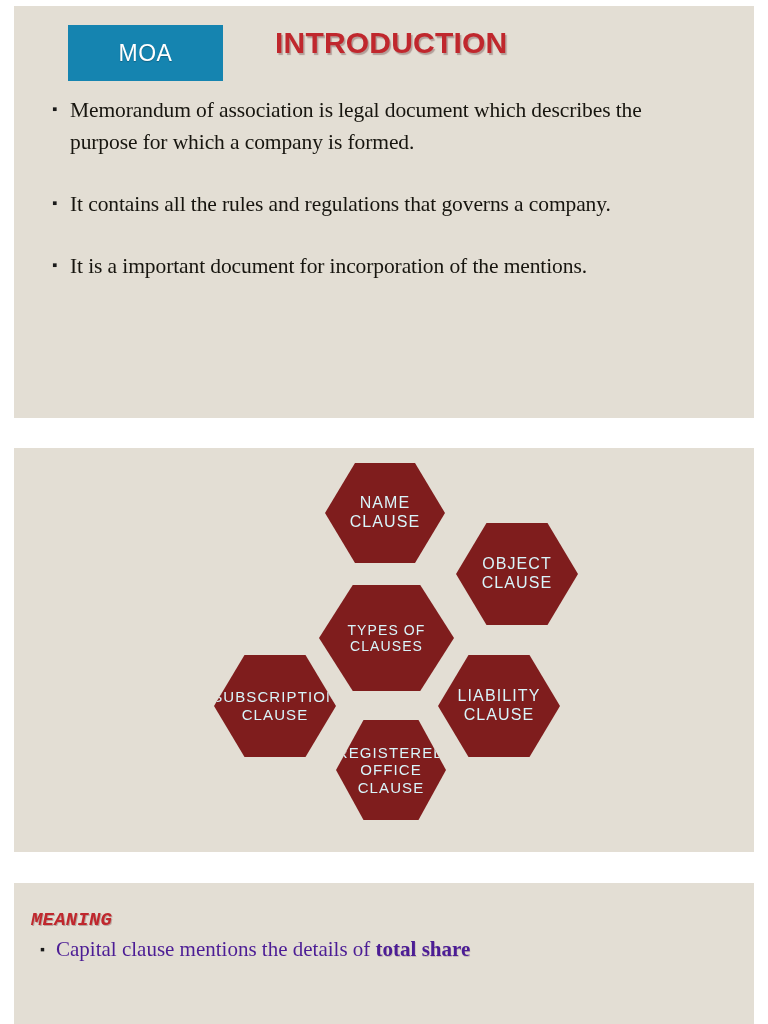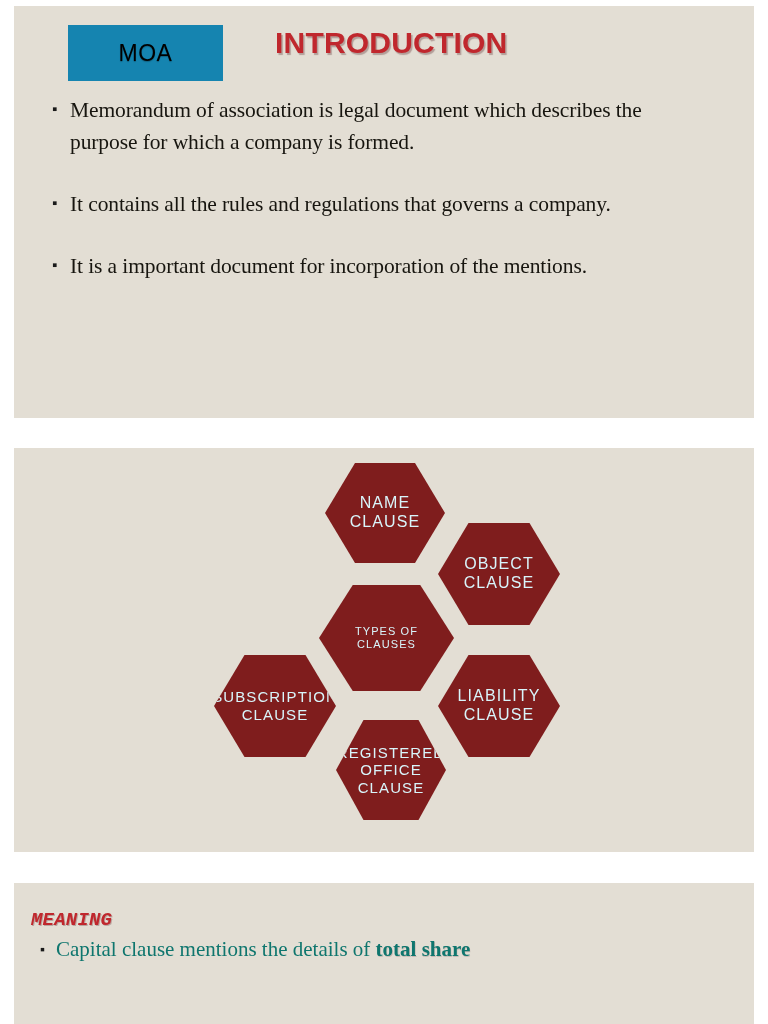--- a/index.html
+++ b/index.html
@@ -49,21 +49,21 @@
     height: 56px;
     background: #1584b0;
     display: flex;
     align-items: center;
     justify-content: center;
   }
   .moa-badge span {
     font-family: "Liberation Sans", sans-serif;
     font-size: 23px;
     letter-spacing: 0.5px;
-    color: #000000;
+    color: #ffffff;
     text-shadow: 0 1px 1px rgba(0,0,0,.25);
   }
   .intro-title {
     position: absolute;
     left: 261px;
     top: 20px;
     font-family: "Liberation Sans", sans-serif;
     font-weight: bold;
     font-size: 30px;
     letter-spacing: 0.2px;
@@ -128,30 +128,30 @@
     font-family: "Liberation Sans", sans-serif;
     font-weight: 300;
     color: #d9f5fb;
     letter-spacing: 1.1px;
     line-height: 1.17;
     display: block;
     padding: 0 6px;
   }
   .hex-name    { left: 311px; top: 15px;  width: 120px; height: 100px; }
   .hex-capital { left: 198px; top: 77px;  width: 122px; height: 102px; }
-  .hex-object  { left: 424px; top: 75px;  width: 122px; height: 102px; }
+  .hex-object  { left: 442px; top: 75px;  width: 122px; height: 102px; }
   .hex-center  { left: 305px; top: 137px; width: 135px; height: 106px; }
   .hex-subscr  { left: 200px; top: 207px; width: 122px; height: 102px; }
   .hex-liab    { left: 424px; top: 207px; width: 122px; height: 102px; }
   .hex-reg     { left: 322px; top: 272px; width: 110px; height: 100px; }
 
   .hex-name span    { font-size: 16px; }
   .hex-capital span { font-size: 16px; }
   .hex-object span  { font-size: 16px; }
-  .hex-center span  { font-size: 11px; }
+  .hex-center span  { font-size: 14px; }
   .hex-subscr span  { font-size: 15px; }
   .hex-liab span    { font-size: 16px; }
   .hex-reg span     { font-size: 15px; }
 
   
   #slide-capital {
     top: 883px;
     height: 141px;
   }
   .capital-title {
@@ -189,21 +189,21 @@
     line-height: 29px;
     color: #1a1a1a;
     padding-left: 6px;
     box-sizing: border-box;
   }
   .cap-text {
     flex: 1 1 auto;
     font-family: "Liberation Serif", serif;
     font-size: 21px;
     line-height: 29px;
-    color: #0f766e;
+    color: #4c1d95;
   }
   .cap-text .hl {
     font-weight: bold;
     text-shadow: 0.6px 0.6px 0 rgba(150,120,120,.35);
   }
 </style>
 </head>
 <body>
 
 <div class="page">

